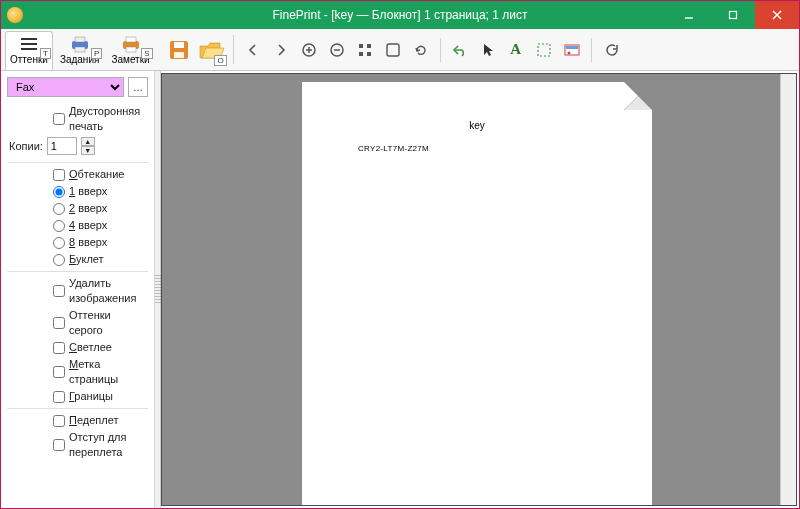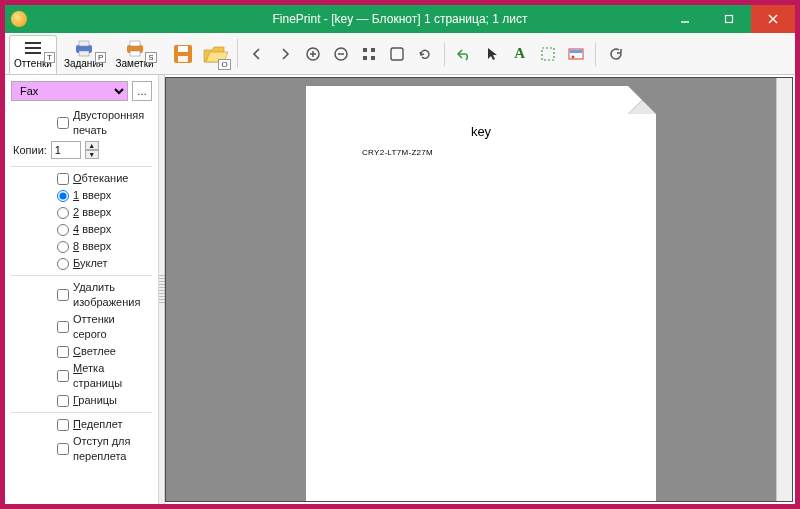--- a/index.html
+++ b/index.html
@@ -1,17 +1,17 @@
 <!DOCTYPE html>
 <html><head>
 <meta charset="utf-8">
 <style>
 * { box-sizing: border-box; margin: 0; padding: 0; font-family: "Segoe UI", Tahoma, sans-serif; }
 html, body { width: 800px; height: 509px; overflow: hidden; }
-.window { width: 800px; height: 509px; border: 5px solid #be185d; display: flex; flex-direction: column; background: #fff; }
+.window { width: 800px; height: 509px; border: 1px solid #be185d; display: flex; flex-direction: column; background: #fff; }
 .titlebar { height: 28px; background: #1aa05a; display: flex; align-items: center; color: #fff; font-size: 12px; position: relative; }
 .titlebar .app-icon { width: 16px; height: 16px; margin: 0 6px; background: radial-gradient(circle at 40% 40%, #ffe08a, #e79b00); border-radius: 50%; }
 .titlebar .title { position: absolute; left: 0; right: 0; text-align: center; pointer-events: none; }
 .win-controls { margin-left: auto; display: flex; height: 100%; }
 .win-btn { width: 44px; height: 100%; display: flex; align-items: center; justify-content: center; color: #fff; font-size: 13px; cursor: pointer; }
 .win-btn.close { background: #d9432f; }
 
 .toolbar-row { display: flex; align-items: stretch; border-bottom: 1px solid #c8c8c8; background: #f7f7f7; height: 42px; }
 .tab-group { display: flex; padding: 2px 4px 0 4px; gap: 2px; }
 .tab-btn { display: flex; flex-direction: column; align-items: center; justify-content: flex-start; padding: 2px 4px 0 4px; font-size: 10px; border: 1px solid transparent; border-radius: 3px 3px 0 0; cursor: pointer; position: relative; }
@@ -44,21 +44,21 @@
 .spin { width: 14px; height: 9px; border: 1px solid #abadb3; background: #f0f0f0; font-size: 7px; line-height: 7px; text-align: center; cursor: pointer; }
 .side-sep { height: 1px; background: #e0e0e0; margin: 3px 6px; }
 
 .splitter { width: 6px; background: #f0f0f0; border-right: 1px solid #d0d0d0; position: relative; cursor: ew-resize; }
 .splitter .grip { position: absolute; top: 50%; left: 0; width: 6px; height: 30px; transform: translateY(-50%); background: repeating-linear-gradient(#888 0 1px, transparent 1px 3px); opacity: .5; }
 
 .canvas-area { flex: 1; background: #8c8c8c; position: relative; overflow: hidden; border: 1px solid #4a4a4a; margin: 2px 2px 2px 0; }
 .page { position: absolute; left: 140px; top: 8px; width: 350px; height: 470px; background: #fff; }
 .page-corner { position: absolute; top: 0; right: 0; width: 28px; height: 28px; background: linear-gradient(135deg, #fff 0 49%, #ccc 50% 51%, #e8e8e8 52% 100%); }
 .page-corner::after { content: ""; position: absolute; top: 0; right: 0; width: 28px; height: 28px; background: #8c8c8c; clip-path: polygon(100% 0, 100% 100%, 0 0); }
-.doc-title { position: absolute; top: 38px; left: 0; right: 0; text-align: center; font-size: 13px; color: #000; }
+.doc-title { position: absolute; top: 38px; left: 0; right: 0; text-align: center; font-size: 10px; color: #000; }
 .doc-text { position: absolute; top: 62px; left: 56px; font-size: 8px; color: #000; letter-spacing: .3px; }
 
 .scrollbar-v { position: absolute; right: 0; top: 0; bottom: 0; width: 16px; background: #efefef; border-left: 1px solid #c8c8c8; }
 </style>
 </head>
 <body>
 
 <div class="window">
 
   <div class="titlebar">

